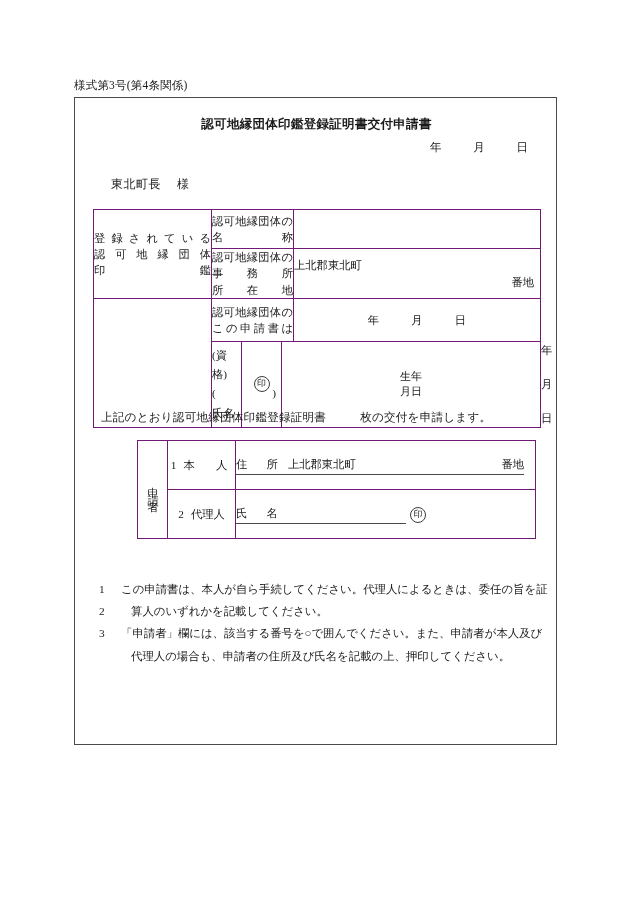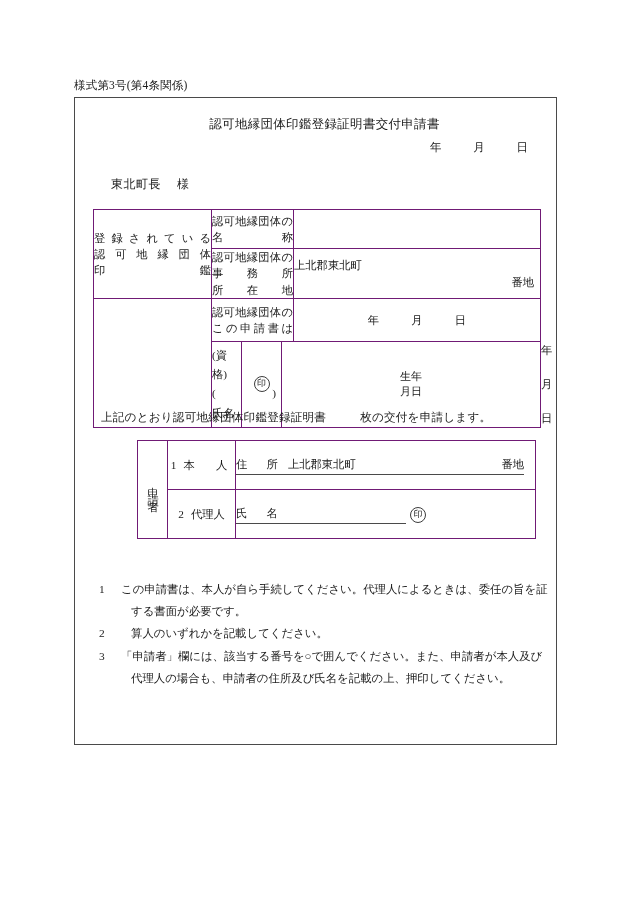--- a/index.html
+++ b/index.html
@@ -40,26 +40,27 @@
     top: 97px;
     width: 483px;
     height: 648px;
     border: 1px solid #4a4a4a;
     box-sizing: border-box;
   }
 
   
   .doc-title {
     position: absolute;
-    left: 8px;
+    left: 0;
     top: 18px;
     width: 483px;
     text-align: center;
     font-size: 12.5px;
     letter-spacing: 0.3px;
+    font-weight: bold;
   }
   .date-line {
     position: absolute;
     right: 28px;
     top: 42px;
     font-size: 11.5px;
   }
   .date-line span { display: inline-block; }
   .d-gap { width: 26px; }
 
@@ -311,21 +312,20 @@
         </tr>
       </tbody>
     </table>
 
     <div class="notes">
 
       <div class="note-row">
         <div class="note-num">1</div>
         <div class="note-body">
           <span>この申請書は、本人が自ら手続してください。代理人によるときは、委任の旨を証</span>
-          <span class="cont">する書面が必要です。</span>
         </div>
       </div>
 
       <div class="note-row">
         <div class="note-num">2</div>
         <div class="note-body">
           <span class="cont">算人のいずれかを記載してください。</span>
         </div>
       </div>
 

